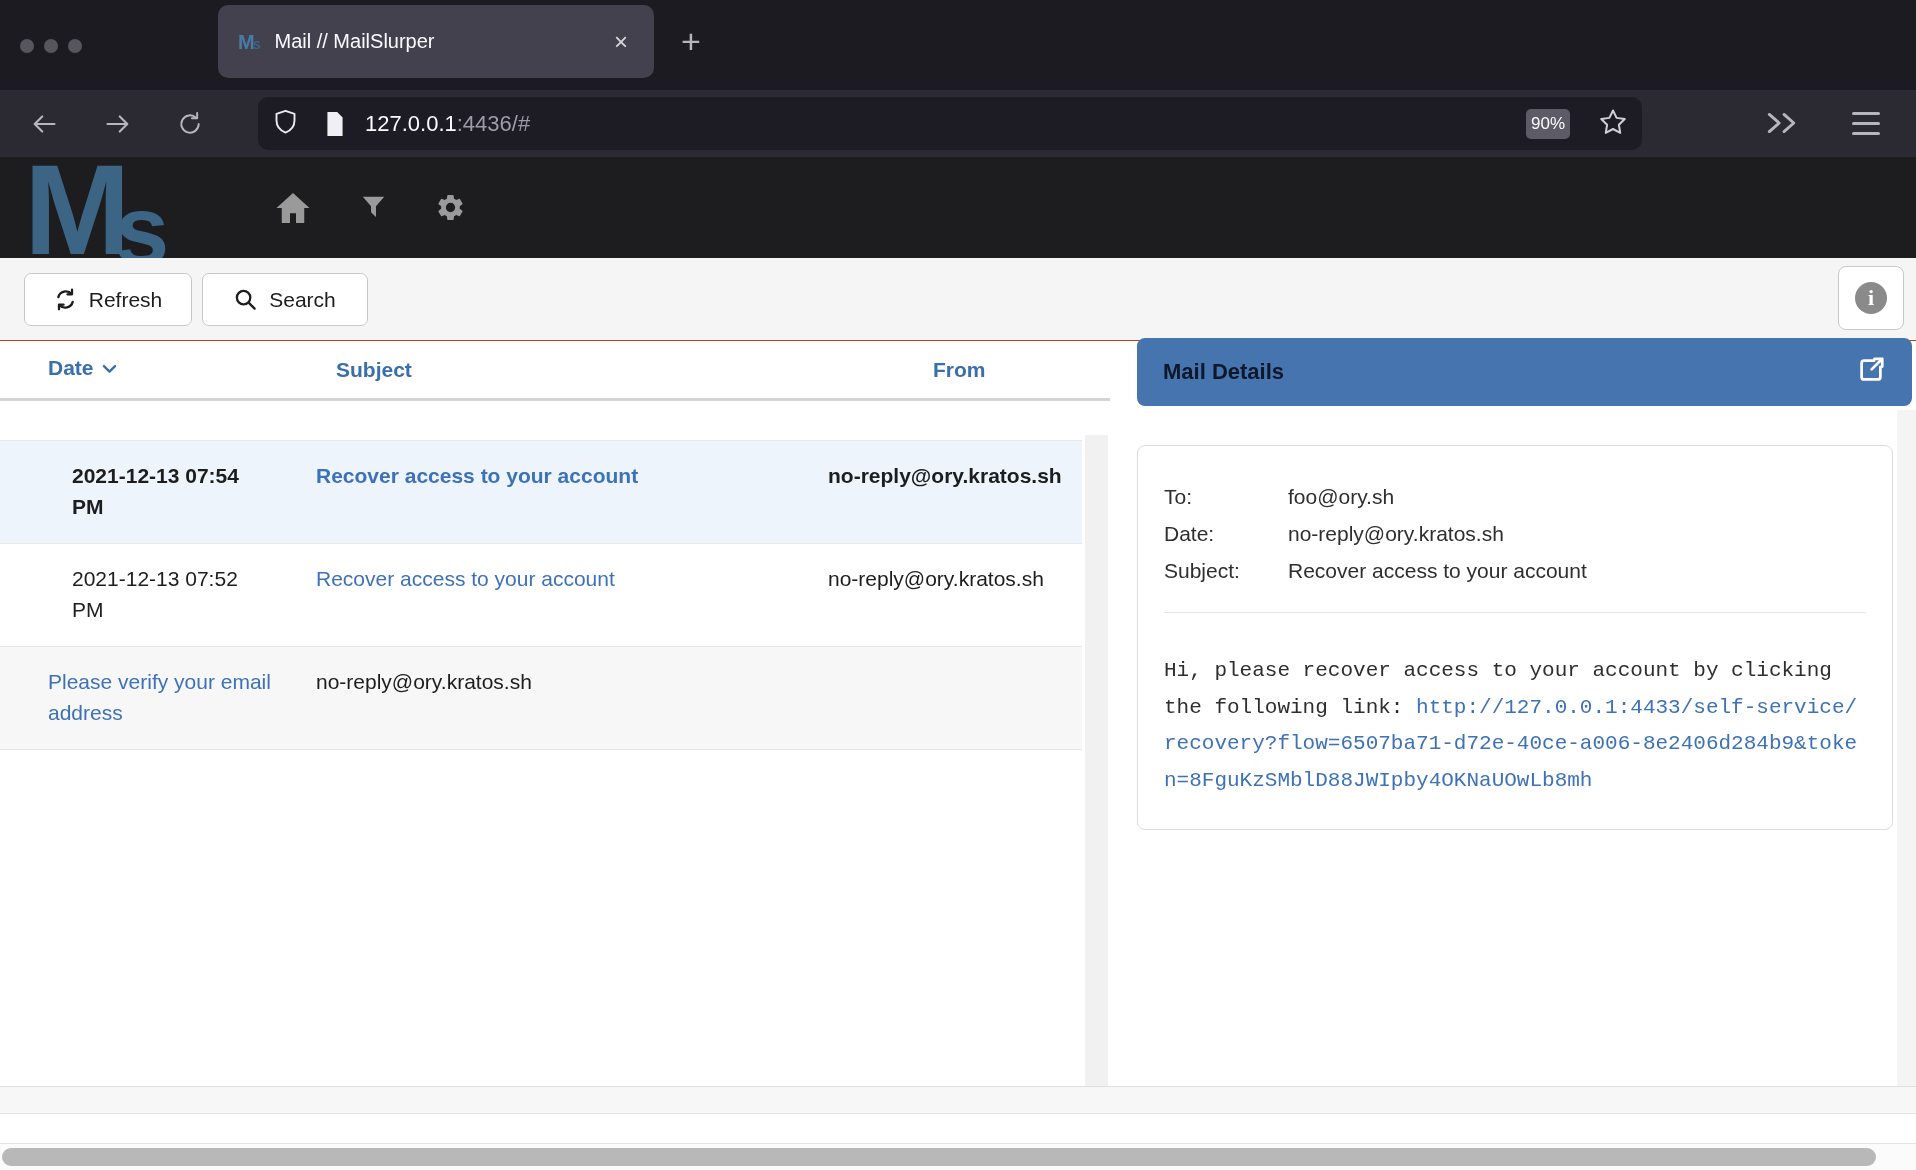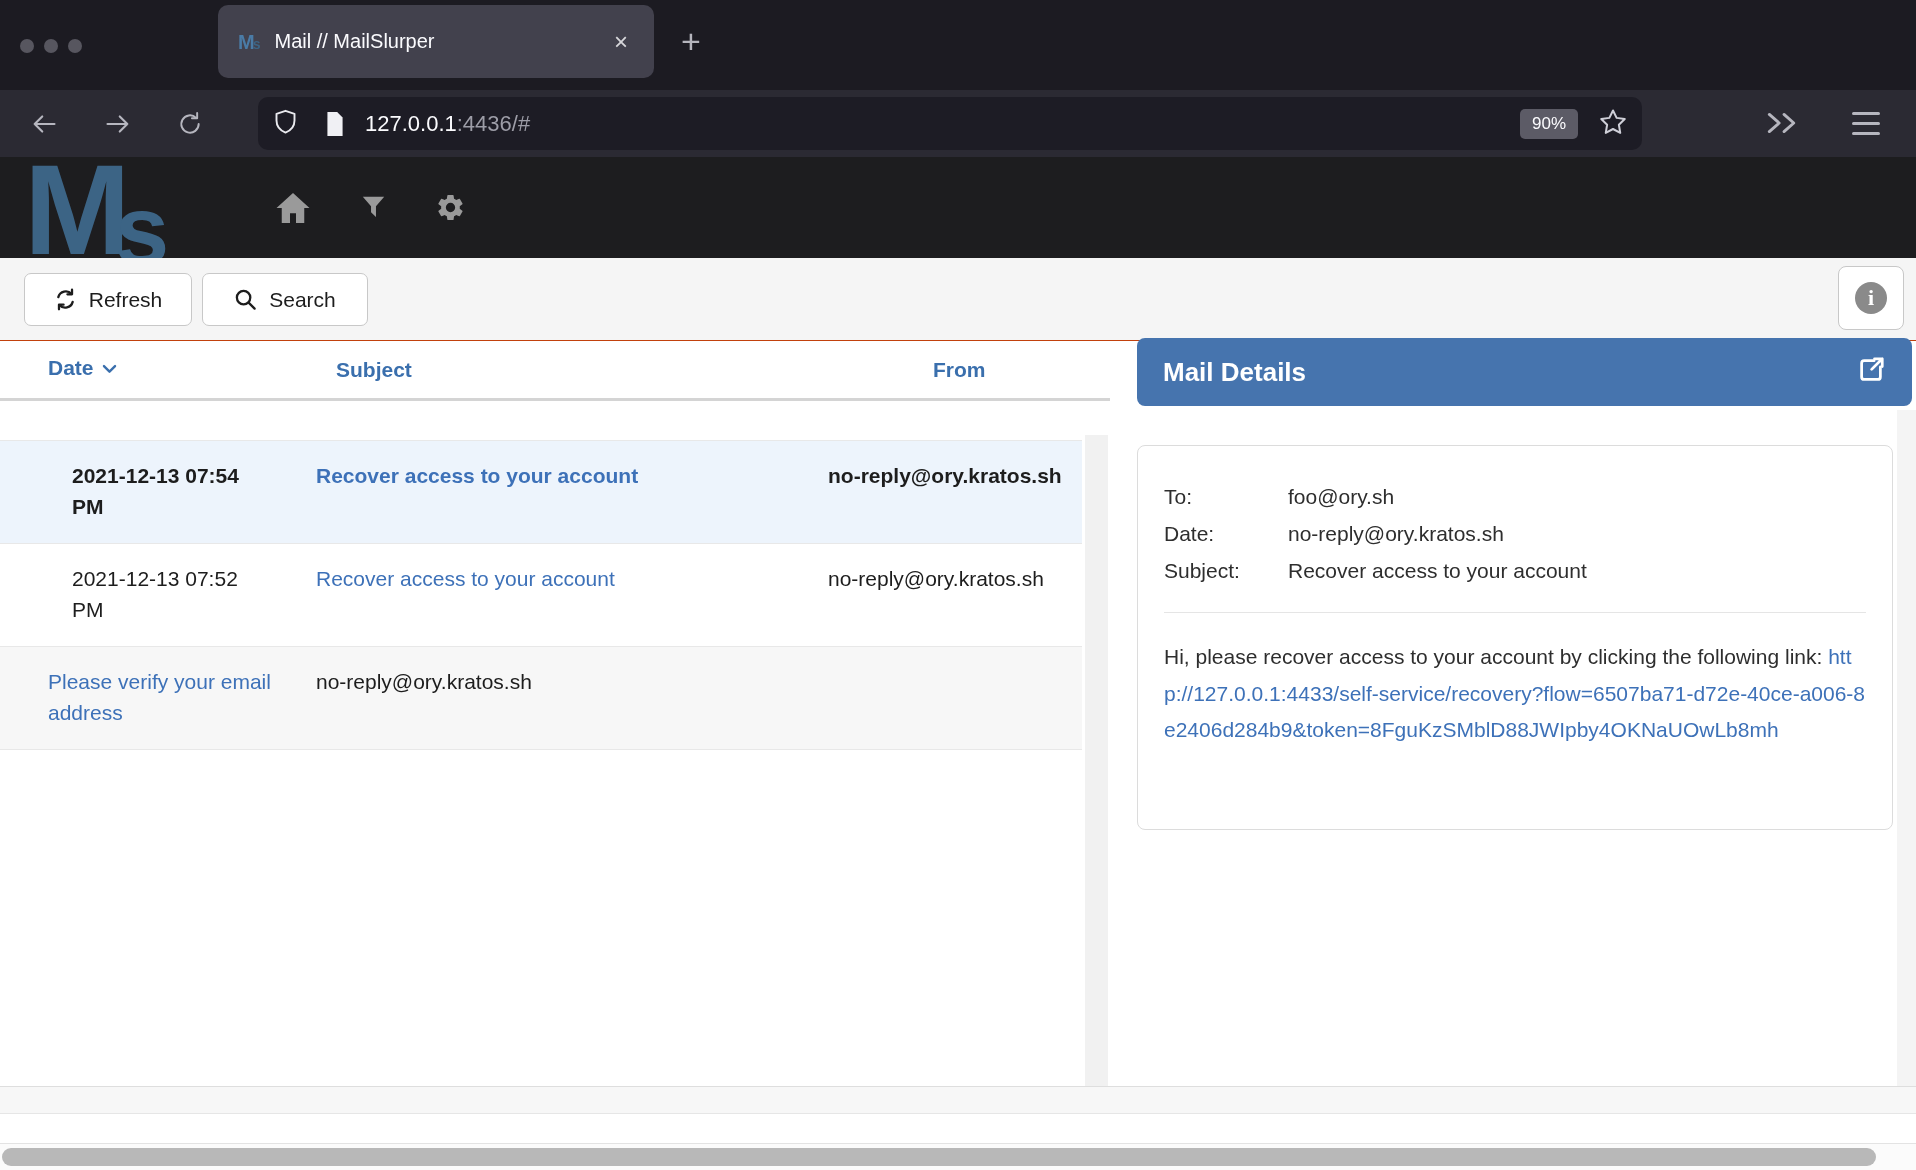--- a/index.html
+++ b/index.html
@@ -24,21 +24,21 @@
   
   .btoolbar { position:absolute; left:0; top:90px; width:1916px; height:67px; background:#2b2a33; }
   .nav-ic { position:absolute; top:0; height:67px; width:48px; display:flex; align-items:center; justify-content:center; }
   .nav-ic svg { stroke:#b6b6bf; fill:none; stroke-width:1.8; stroke-linecap:round; stroke-linejoin:round; }
   .urlbar { position:absolute; left:258px; top:7px; width:1384px; height:53px; background:#1d1c25;
             border-radius:10px; display:flex; align-items:center; padding:0 14px; }
   .urlbar svg { stroke:#eaeaef; fill:none; stroke-width:1.7; stroke-linejoin:round; }
   .url-text { margin-left:18px; font-size:22px; color:#fbfbfe; white-space:nowrap; flex:1; }
   .url-suffix { color:#9d9da7; }
   .zoom-badge { background:#5c5b66; color:#fbfbfe; font-size:17px; border-radius:5px;
-                padding:5px 12px; margin-right:20px; }
+                padding:5px 5px; margin-right:28px; }
   .star svg { stroke:#cfcfd8; fill:none; stroke-width:1.6; }
   .chev { position:absolute; left:1762px; top:18px; }
   .chev svg { stroke:#b6b6bf; fill:none; stroke-width:2.4; stroke-linecap:round; stroke-linejoin:round; }
   .burger { position:absolute; left:1852px; top:22px; display:flex; flex-direction:column; gap:7px; }
   .burger span { width:28px; height:3px; background:#b6b6bf; border-radius:2px; display:block; }
 
   
   .msnav { position:absolute; left:0; top:157px; width:1916px; height:101px; background:#1d1d1f; }
   .logo { position:absolute; left:24px; bottom:0; display:flex; align-items:flex-end; color:#3c6485; }
   .logo .lm { font-size:128px; line-height:0.74; font-weight:bold; letter-spacing:-6px; }
@@ -76,27 +76,27 @@
   .mrow .cell-from { width:245px; }
   .mrow a { color:#3d71b8; text-decoration:none; }
   .mrow.selected { background:#edf4fc; font-weight:bold; }
   .mrow.alt { background:#f7f7f7; }
   .vtrack-list { position:absolute; left:1085px; top:435px; width:23px; height:651px; background:#f1f1f1; }
   .vtrack-details { position:absolute; left:1897px; top:410px; width:19px; height:676px; background:#f4f4f4; }
 
   
   .details-header { position:absolute; left:1137px; top:338px; width:775px; height:68px; background:#4674ae;
                     border-radius:8px; display:flex; align-items:center; padding:0 26px; }
-  .details-title { color:#ffffff; font-size:26px; font-weight:bold; flex:1; }
+  .details-title { color:#0f172a; font-size:22px; font-weight:bold; flex:1; }
   .ext-ic svg { stroke:#fff; fill:none; stroke-width:2.2; stroke-linecap:round; stroke-linejoin:round; }
   .details-card { position:absolute; left:1137px; top:445px; width:756px; height:385px; background:#fff;
                   border:1px solid #dcdcdc; border-radius:8px; padding:32px 26px 0 26px; font-size:21px; color:#2e2e2e; }
   .field-row { display:grid; grid-template-columns:124px 1fr; line-height:37px; }
   .card-hr { border:none; border-top:1px solid #e5e5e5; margin:23px 0 0 0; }
-  .mail-body { margin-top:26px; line-height:36.5px; }
+  .mail-body { margin-top:40px; line-height:36.5px;font-family:Liberation Mono, monospace; }
   .mail-body a { color:#3d71b8; text-decoration:none; word-break:break-all; }
 
   
   .strip-gray { position:absolute; left:0; top:1086px; width:1916px; height:28px; background:#f7f7f7;
                 border-top:1px solid #dedede; border-bottom:1px solid #e6e6e6; }
   .hscroll { position:absolute; left:0; top:1143px; width:1916px; height:27px; background:#fbfbfb;
              border-top:1px solid #e3e3e3; }
   .hthumb { position:absolute; left:2px; top:4px; width:1874px; height:18px; border-radius:9px; background:#b8b8b8; }
 </style>
 </head>

